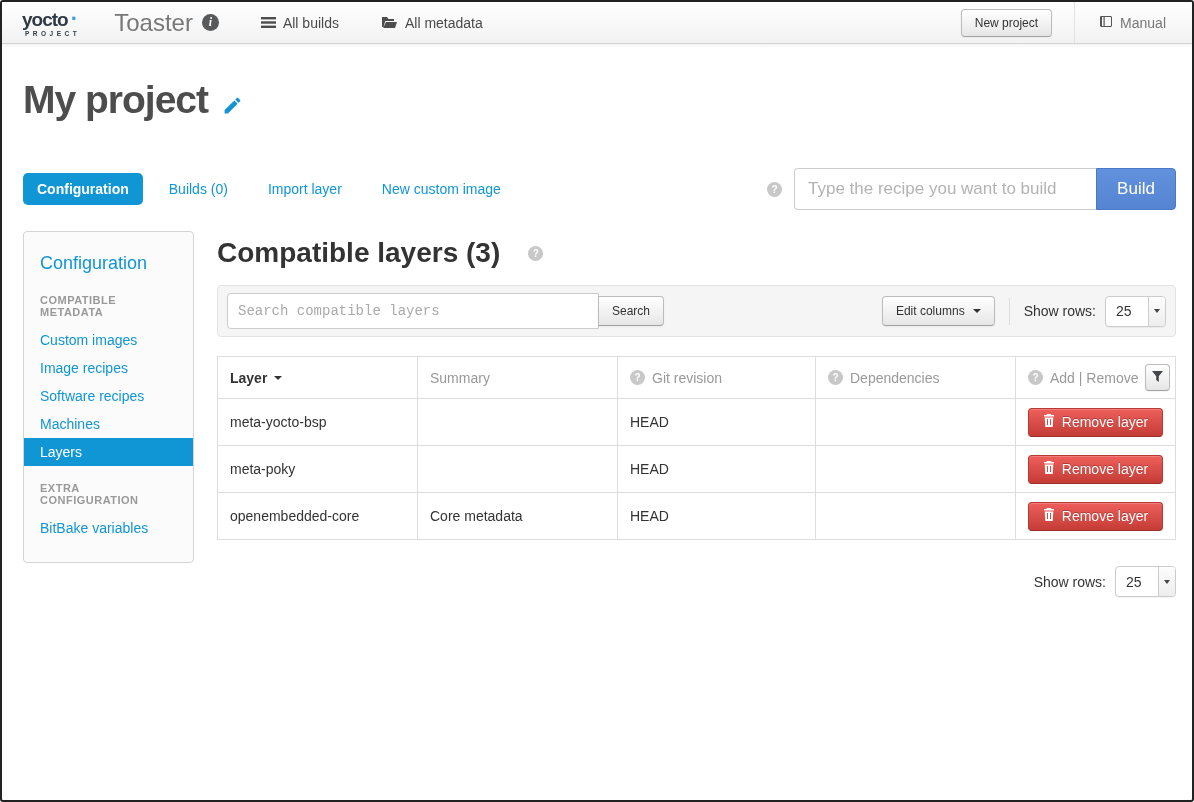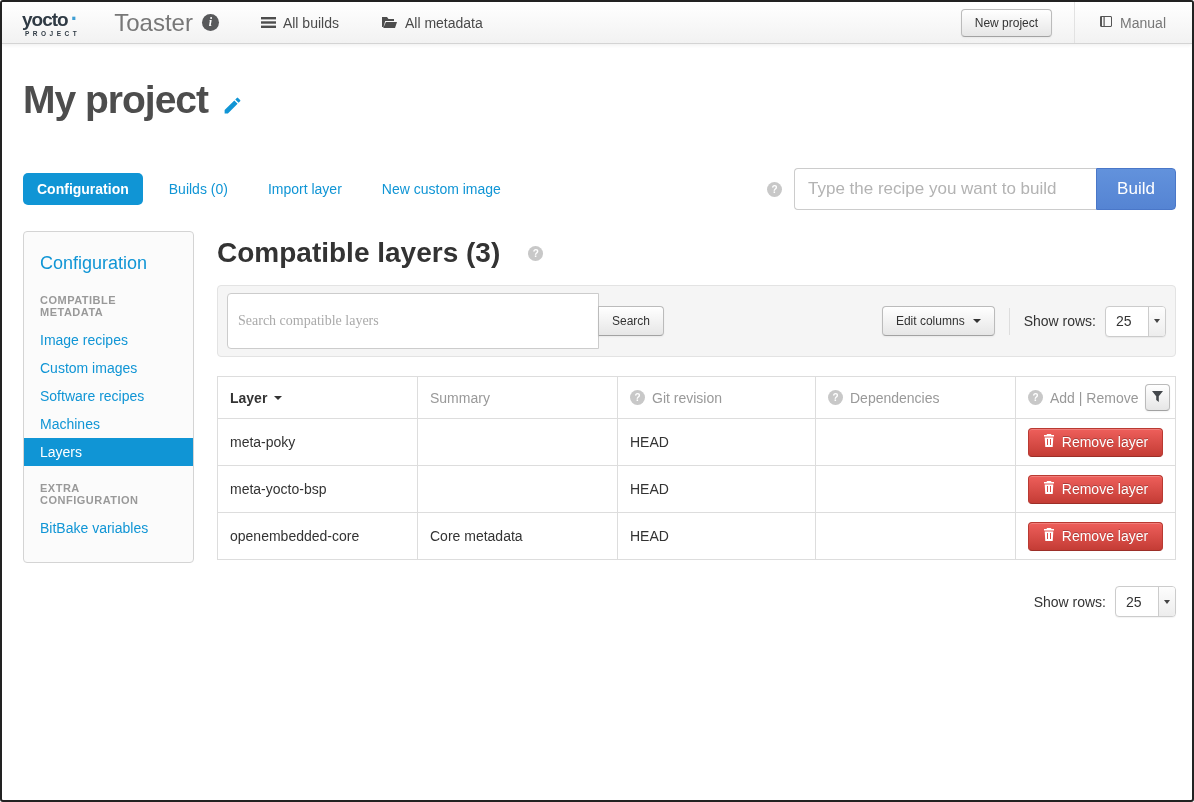--- a/index.html
+++ b/index.html
@@ -59,22 +59,22 @@
   .side-link{display:block;font-size:14px;color:#1095d5;padding:6px 16px;cursor:pointer;}
   .side-link.selected{background:#1095d5;color:#fff;}
 
   
   .main{flex:1;margin-left:23px;min-width:0;}
   .main-head{display:flex;align-items:center;gap:28px;margin:6px 0 16px;text-align:right;}
   .main-heading{font-size:28px;font-weight:bold;color:#333;margin:0;}
 
   .toolbar{background:#f5f5f5;border:1px solid #e3e3e3;border-radius:4px;display:flex;align-items:center;
            padding:7px 9px;}
-  .search-input{width:350px;height:28px;border:1px solid #ccc;border-radius:4px 0 0 4px;font-size:14px;padding:13px 10px;
-                color:#333;outline:none;font-family:Liberation Serif, serif;}
+  .search-input{width:350px;height:28px;border:1px solid #ccc;border-radius:4px 0 0 4px;font-size:14px;padding:3px 10px;
+                color:#333;outline:none;font-family:Liberation Mono, monospace;}
   .search-input::placeholder{color:#aaa;}
   .search-btn{height:30px;padding:0 13px;border-radius:0 4px 4px 0;margin-left:-1px;}
   .toolbar-spacer{flex:1;}
   .edit-columns-btn{height:30px;padding:0 13px;gap:8px;border-radius:4px;}
   .caret-down{width:0;height:0;border-left:4px solid transparent;border-right:4px solid transparent;
               border-top:4px solid #333;display:inline-block;}
   .toolbar-divider{width:1px;height:27px;background:#ddd;margin:0 14px;}
   .show-rows-label{font-size:14px;color:#333;margin-right:9px;}
   .select{display:inline-flex;align-items:stretch;height:29px;background:#fff;border:1px solid #ccc;border-radius:4px;
           cursor:pointer;overflow:hidden;box-shadow:0 1px 1px rgba(0,0,0,.05);}
@@ -172,22 +172,22 @@
       <input class="build-input" type="text" placeholder="Type the recipe you want to build" style="">
       <button class="build-btn">Build</button>
     </span>
   </div>
 
   <div class="columns">
     <div class="sidebar">
       <div class="sidebar-title">Configuration</div>
 
       <div class="side-heading">COMPATIBLE METADATA</div>
+      <span class="side-link">Custom images</span>
       <span class="side-link">Image recipes</span>
-      <span class="side-link">Custom images</span>
       <span class="side-link">Software recipes</span>
       <span class="side-link">Machines</span>
       <span class="side-link selected">Layers</span>
 
       <div class="side-heading">EXTRA CONFIGURATION</div>
       <span class="side-link">BitBake variables</span>
     </div>
 
     <div class="main">
       <div class="main-head">
@@ -254,35 +254,35 @@
                         <path fill="#44484c" d="M0 0h11L6.8 5.2V11L4.2 9V5.2L0 0z"></path>
                       </svg>
                   </span>
                 </button>
               </span>
             </th>
           </tr>
         </thead>
         <tbody>
           <tr>
-            <td>meta-poky</td>
+            <td>meta-yocto-bsp</td>
             <td></td>
             <td>HEAD</td>
             <td></td>
             <td>
               <button class="remove-btn">
                 <span><svg width="12" height="13" viewBox="0 0 12 13">
                       <path fill="#fff" d="M4 0h4l.5 1H11v1.6H1V1h2.5L4 0zM1.7 3.4h8.6L9.7 13H2.3L1.7 3.4zM4 5v6h1V5H4zm3 0v6h1V5H7z"></path>
                     </svg></span>
                 <span>Remove layer</span>
               </button>
             </td>
           </tr>
           <tr>
-            <td>meta-yocto-bsp</td>
+            <td>meta-poky</td>
             <td></td>
             <td>HEAD</td>
             <td></td>
             <td>
               <button class="remove-btn">
                 <span><svg width="12" height="13" viewBox="0 0 12 13">
                       <path fill="#fff" d="M4 0h4l.5 1H11v1.6H1V1h2.5L4 0zM1.7 3.4h8.6L9.7 13H2.3L1.7 3.4zM4 5v6h1V5H4zm3 0v6h1V5H7z"></path>
                     </svg></span>
                 <span>Remove layer</span>
               </button>

